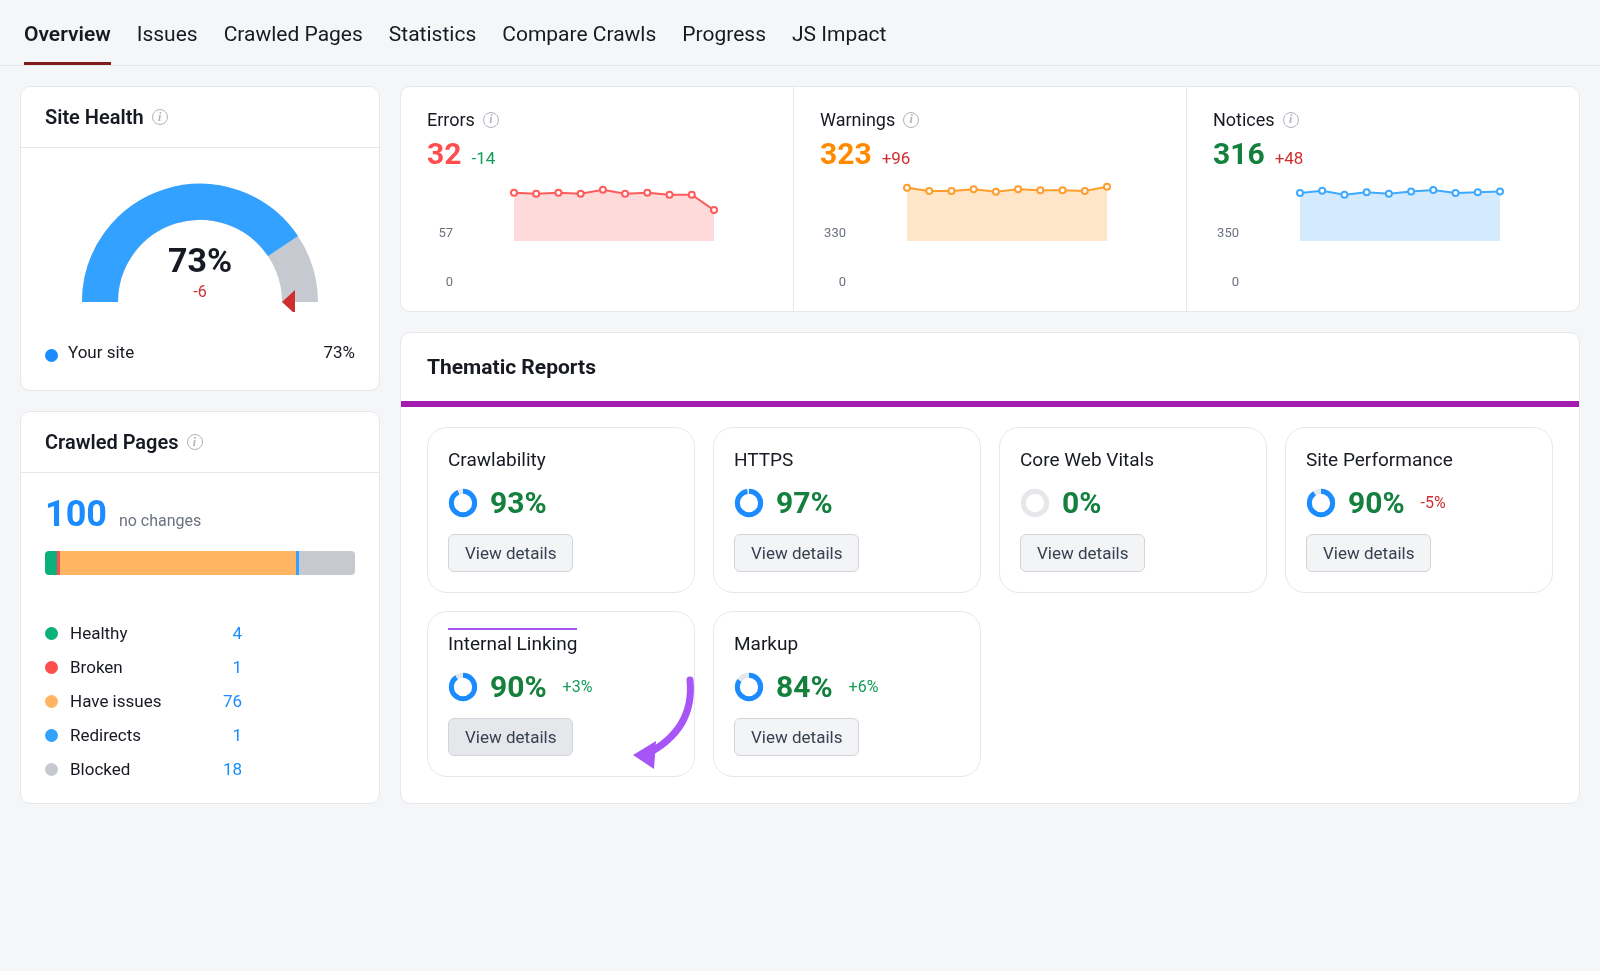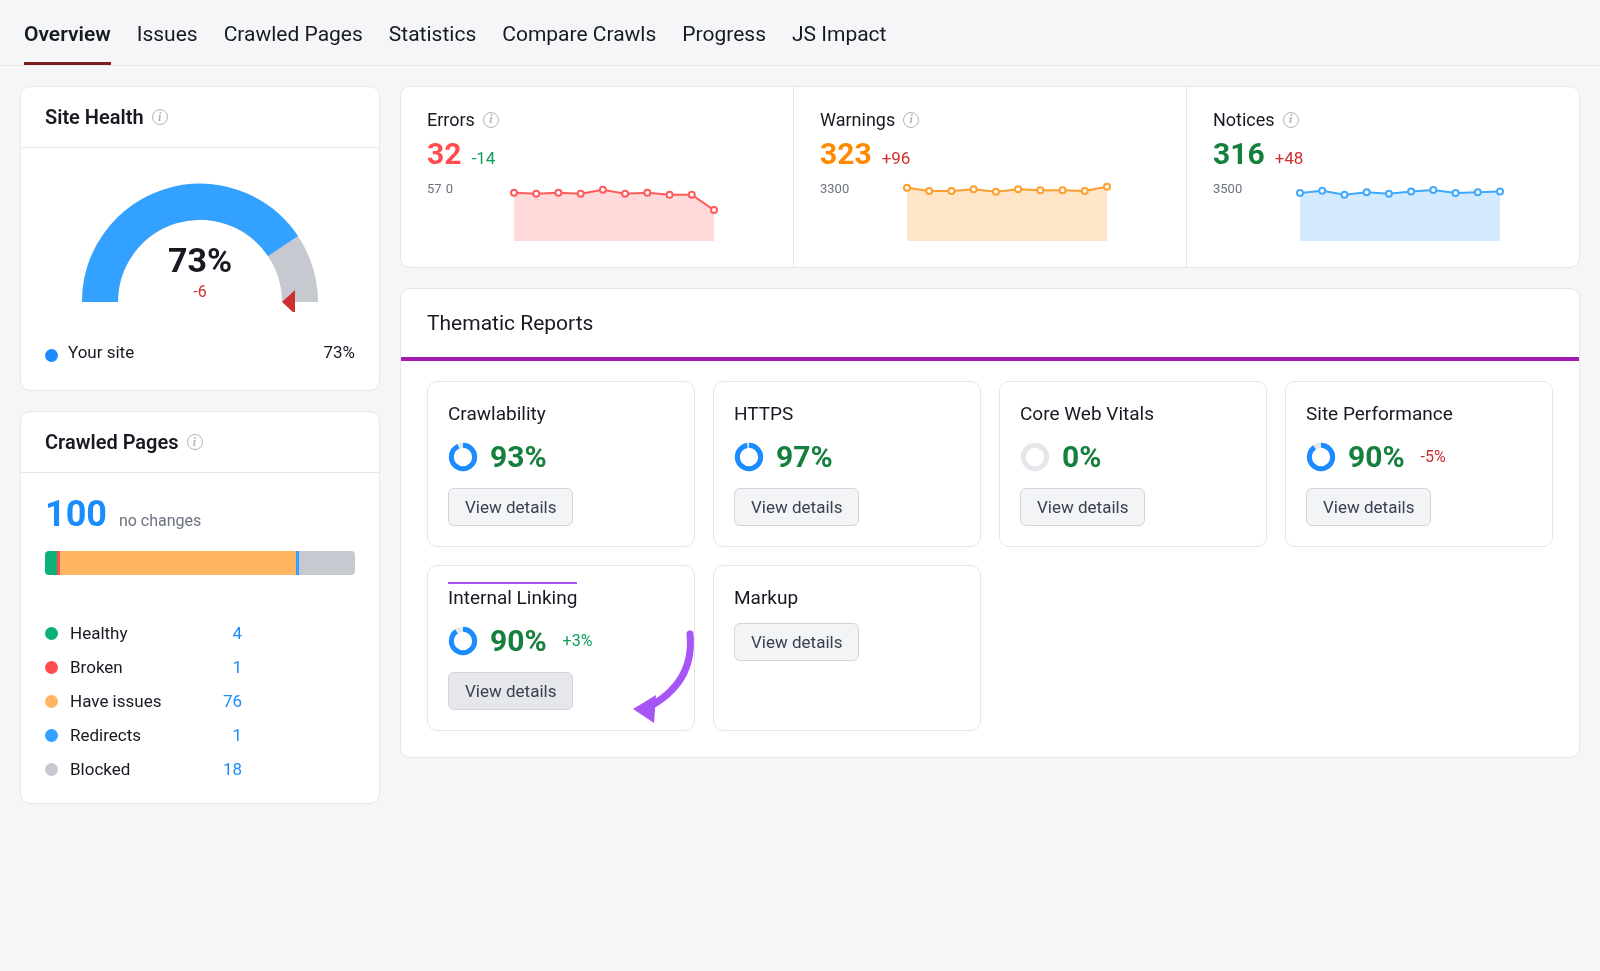--- a/index.html
+++ b/index.html
@@ -35,25 +35,25 @@
 .clist-row .lbl { width: 120px; color: #171a22; }
 .clist-row .val { color: #1a8cff; text-align: right; width: 40px; }
 .top3 { display: flex; }
 .top3-item { flex: 1; padding: 22px 26px 22px 26px; position: relative; }
 .top3-item + .top3-item { border-left: 1px solid #e5e7eb; }
 .top3-title { font-size: 18px; color: #171a22; display: flex; align-items: center; gap: 8px; margin-bottom: 6px; }
 .top3-val { display: flex; align-items: baseline; gap: 10px; }
 .top3-num { font-size: 30px; font-weight: 700; }
 .top3-delta { font-size: 17px; }
 .mini { margin-top: 10px; display: flex; align-items: stretch; }
-.mini-labels { display: flex; flex-direction: row; justify-content: space-between; font-size: 13px; color: #6b7280; height: 64px; padding-right: 8px; text-align: right; width: 34px; }
+.mini-labels { display: flex; flex-direction: column; justify-content: space-between; font-size: 13px; color: #6b7280; height: 64px; padding-right: 8px; text-align: right; width: 34px; margin-top: 44px; }
 .mini svg { height: 64px; flex: 1; }
-.thematic-head { font-size: 21px; font-weight: 400; padding: 22px 26px; border-bottom: 4px solid #a21caf; }
+.thematic-head { font-size: 21px; font-weight: 700; padding: 22px 26px; border-bottom: 6px solid #a21caf; }
 .report-grid { display: grid; grid-template-columns: repeat(4, 1fr); gap: 18px; padding: 20px 26px 26px; }
-.report-card { border: 1px solid #e5e7eb; border-radius: 10px; padding: 20px 20px 20px; display: flex; flex-direction: column; gap: 14px; position: relative; }
+.report-card { border: 1px solid #e5e7eb; border-radius: 20px; padding: 20px 20px 20px; display: flex; flex-direction: column; gap: 14px; position: relative; }
 .report-title { font-size: 19px; font-weight: 400; color: #171a22; }
 .report-val { display: flex; align-items: center; gap: 12px; }
 .ring { width: 30px; height: 30px; }
 .report-pct { font-size: 30px; font-weight: 700; }
 .report-delta { font-size: 16px; margin-left: 4px; }
 .btn { display: inline-block; background: #f3f4f6; border: 1px solid #d1d5db; border-radius: 6px; padding: 8px 16px; font-size: 17px; color: #374151; cursor: pointer; width: fit-content; }
 .btn.hover { background: #e5e7eb; }
 .neg { color: #cf2e2e; }
 .pos { color: #0f9d58; }
 .c-orange { color: #ff8a00; }
@@ -310,18 +310,26 @@
               <span class="report-delta pos">+3%</span>
             </div>
             <div class="btn hover">View details</div>
             <svg viewBox="0 0 70 95" class="arrow-annot" style="right: -6px; bottom: 6px;">
               <path d="M60 5 Q65 55 15 80" fill="none" stroke="#a855f7" stroke-width="7" stroke-linecap="round"></path>
               <polygon points="3,80 26,66 24,94" fill="#a855f7"></polygon>
             </svg>
           </div>
           <div class="report-card">
             <div class="report-title">Markup</div>
+            <div class="report-val">
+              <svg viewBox="0 0 36 36" class="ring">
+                <circle cx="18" cy="18" r="14" fill="none" stroke="#e5e7eb" stroke-width="6"></circle>
+                <circle cx="18" cy="18" r="14" fill="none" stroke="#1a8cff" stroke-width="6" stroke-dasharray="87.96459430051421" stroke-dashoffset="14.074335088082275" transform="rotate(-90 18 18)" stroke-linecap="butt"></circle>
+              </svg>
+              <span class="report-pct c-blue">84%</span>
+              <span class="report-delta pos">+6%</span>
+            </div>
             <div class="btn">View details</div>
           </div>
         </div>
     </div>
   </div>
 </div>
 
 </body></html>

